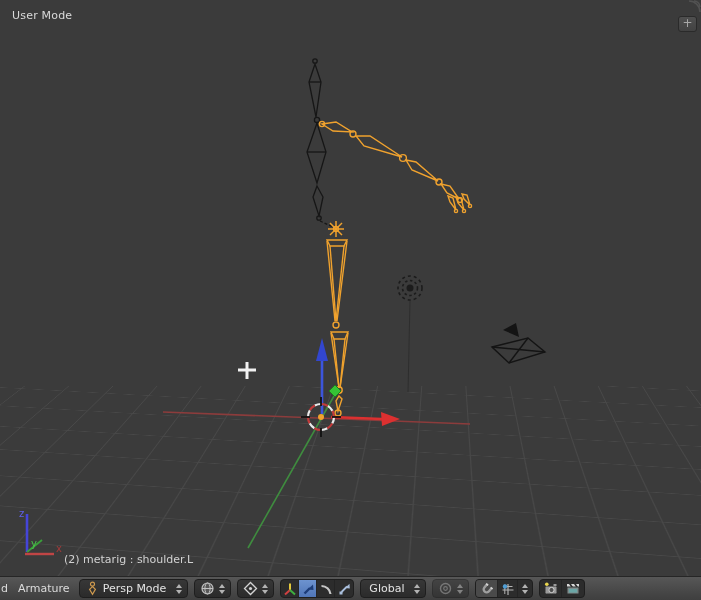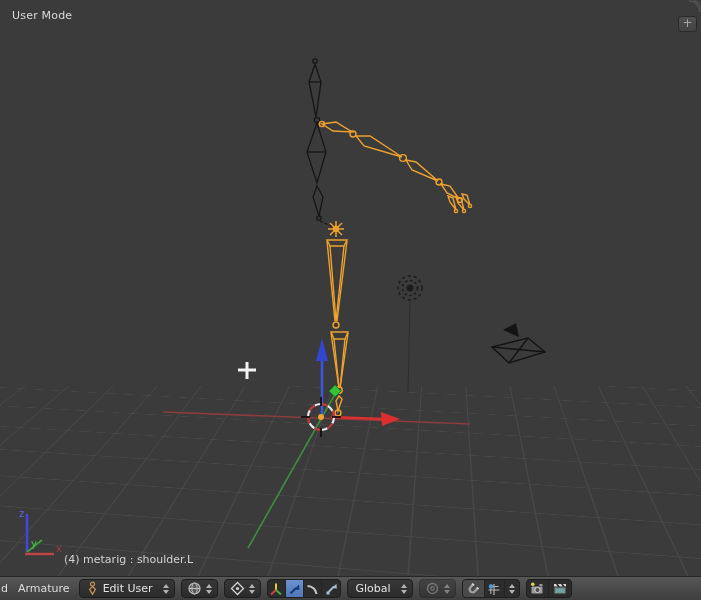--- a/index.html
+++ b/index.html
@@ -184,35 +184,35 @@
         <text x="56" y="552" fill="#a33a3a">x</text>
       </g>
 
       <g stroke="#525252" stroke-width="1.6" fill="none">
         <path d="M689,1 A11,11 0 0 1 700,12"></path>
         <path d="M694,1 A6,6 0 0 1 700,7"></path>
       </g>
     </svg>
 
     <div class="view-label">User Mode</div>
-    <div class="info-label">(4) metarig : shoulder.L</div>
+    <div class="info-label">(2) metarig : shoulder.L</div>
     <div class="expand-btn">+</div>
   </div>
 
   <div class="header">
 
     <span class="menu-txt clipped">d</span>
     <span class="menu-txt">Armature</span>
 
     <div class="combo">
       <svg width="15" height="15">
         <circle cx="7.5" cy="3.2" r="2" fill="none" stroke="#cf9a4e" stroke-width="1.2"></circle>
         <polygon points="7.5,5.6 4.6,8.4 7.5,13.4 10.4,8.4" fill="none" stroke="#cf9a4e" stroke-width="1.2"></polygon>
       </svg>
-      <span class="lbl">Edit User</span>
+      <span class="lbl">Persp Mode</span>
       <span class="spin">
           <span class="tri-up"></span>
           <span class="tri-dn"></span>
         </span>
     </div>
 
     <div class="combo">
       <svg width="15" height="15">
         <circle cx="7.5" cy="7.5" r="5.5" fill="#575757" stroke="#c2c2c2" stroke-width="1.2"></circle>
         <ellipse cx="7.5" cy="7.5" rx="2.6" ry="5.5" fill="none" stroke="#c2c2c2" stroke-width="1"></ellipse>

